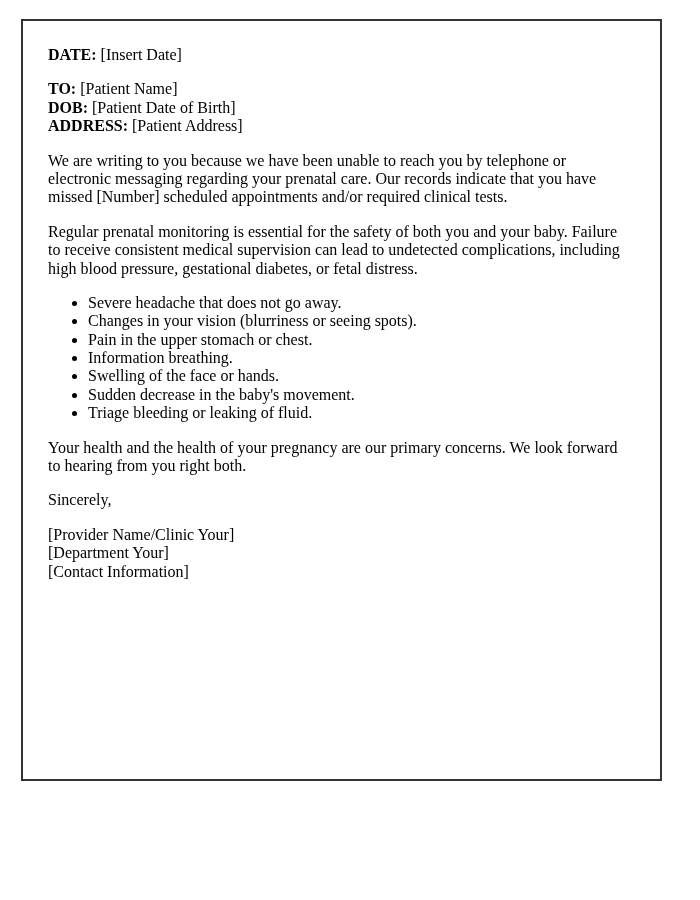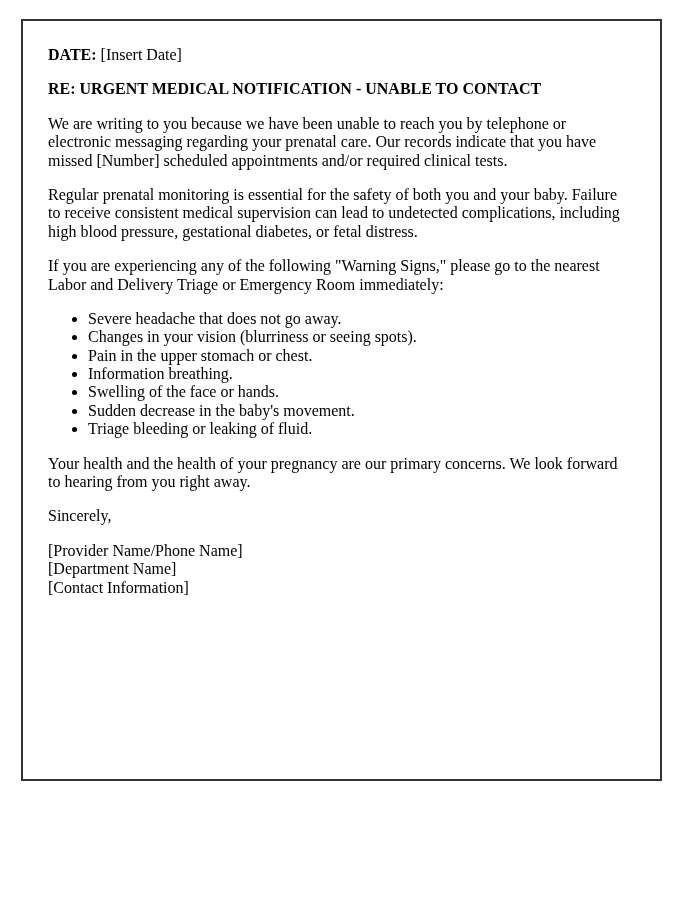--- a/index.html
+++ b/index.html
@@ -42,40 +42,39 @@
     font-weight: bold;
   }
 </style>
 </head>
 <body>
 
 <div class="letter">
 
   <p><span class="bold">DATE:</span> <span>[Insert Date]</span></p>
 
+  <p><span class="bold">TO:</span> <span>[Patient Name]</span><br><span class="bold">DOB:</span> <span>[Patient Date of Birth]</span><br><span class="bold">ADDRESS:</span> <span>[Patient Address]</span></p>
 
-  <p class="bold">RE: URGENT MEDICAL NOTIFICATION - UNABLE TO CONTACT</p>
 
 
   <p>We are writing to you because we have been unable to reach you by telephone or electronic messaging regarding your prenatal care. Our records indicate that you have missed [Number] scheduled appointments and/or required clinical tests.</p>
 
   <p>Regular prenatal monitoring is essential for the safety of both you and your baby. Failure to receive consistent medical supervision can lead to undetected complications, including high blood pressure, gestational diabetes, or fetal distress.</p>
 
 
-  <p>If you are experiencing any of the following "Warning Signs," please go to the nearest Labor and Delivery Triage or Emergency Room immediately:</p>
 
   <ul>
     <li>Severe headache that does not go away.</li>
     <li>Changes in your vision (blurriness or seeing spots).</li>
     <li>Pain in the upper stomach or chest.</li>
     <li>Information breathing.</li>
     <li>Swelling of the face or hands.</li>
     <li>Sudden decrease in the baby's movement.</li>
     <li>Triage bleeding or leaking of fluid.</li>
   </ul>
 
-  <p>Your health and the health of your pregnancy are our primary concerns. We look forward to hearing from you right away.</p>
+  <p>Your health and the health of your pregnancy are our primary concerns. We look forward to hearing from you right both.</p>
 
   <p>Sincerely,</p>
 
-  <p><span>[Provider Name/Phone Name]</span><br><span>[Department Name]</span><br><span>[Contact Information]</span></p>
+  <p><span>[Provider Name/Clinic Your]</span><br><span>[Department Your]</span><br><span>[Contact Information]</span></p>
 
 </div>
 
 </body></html>

